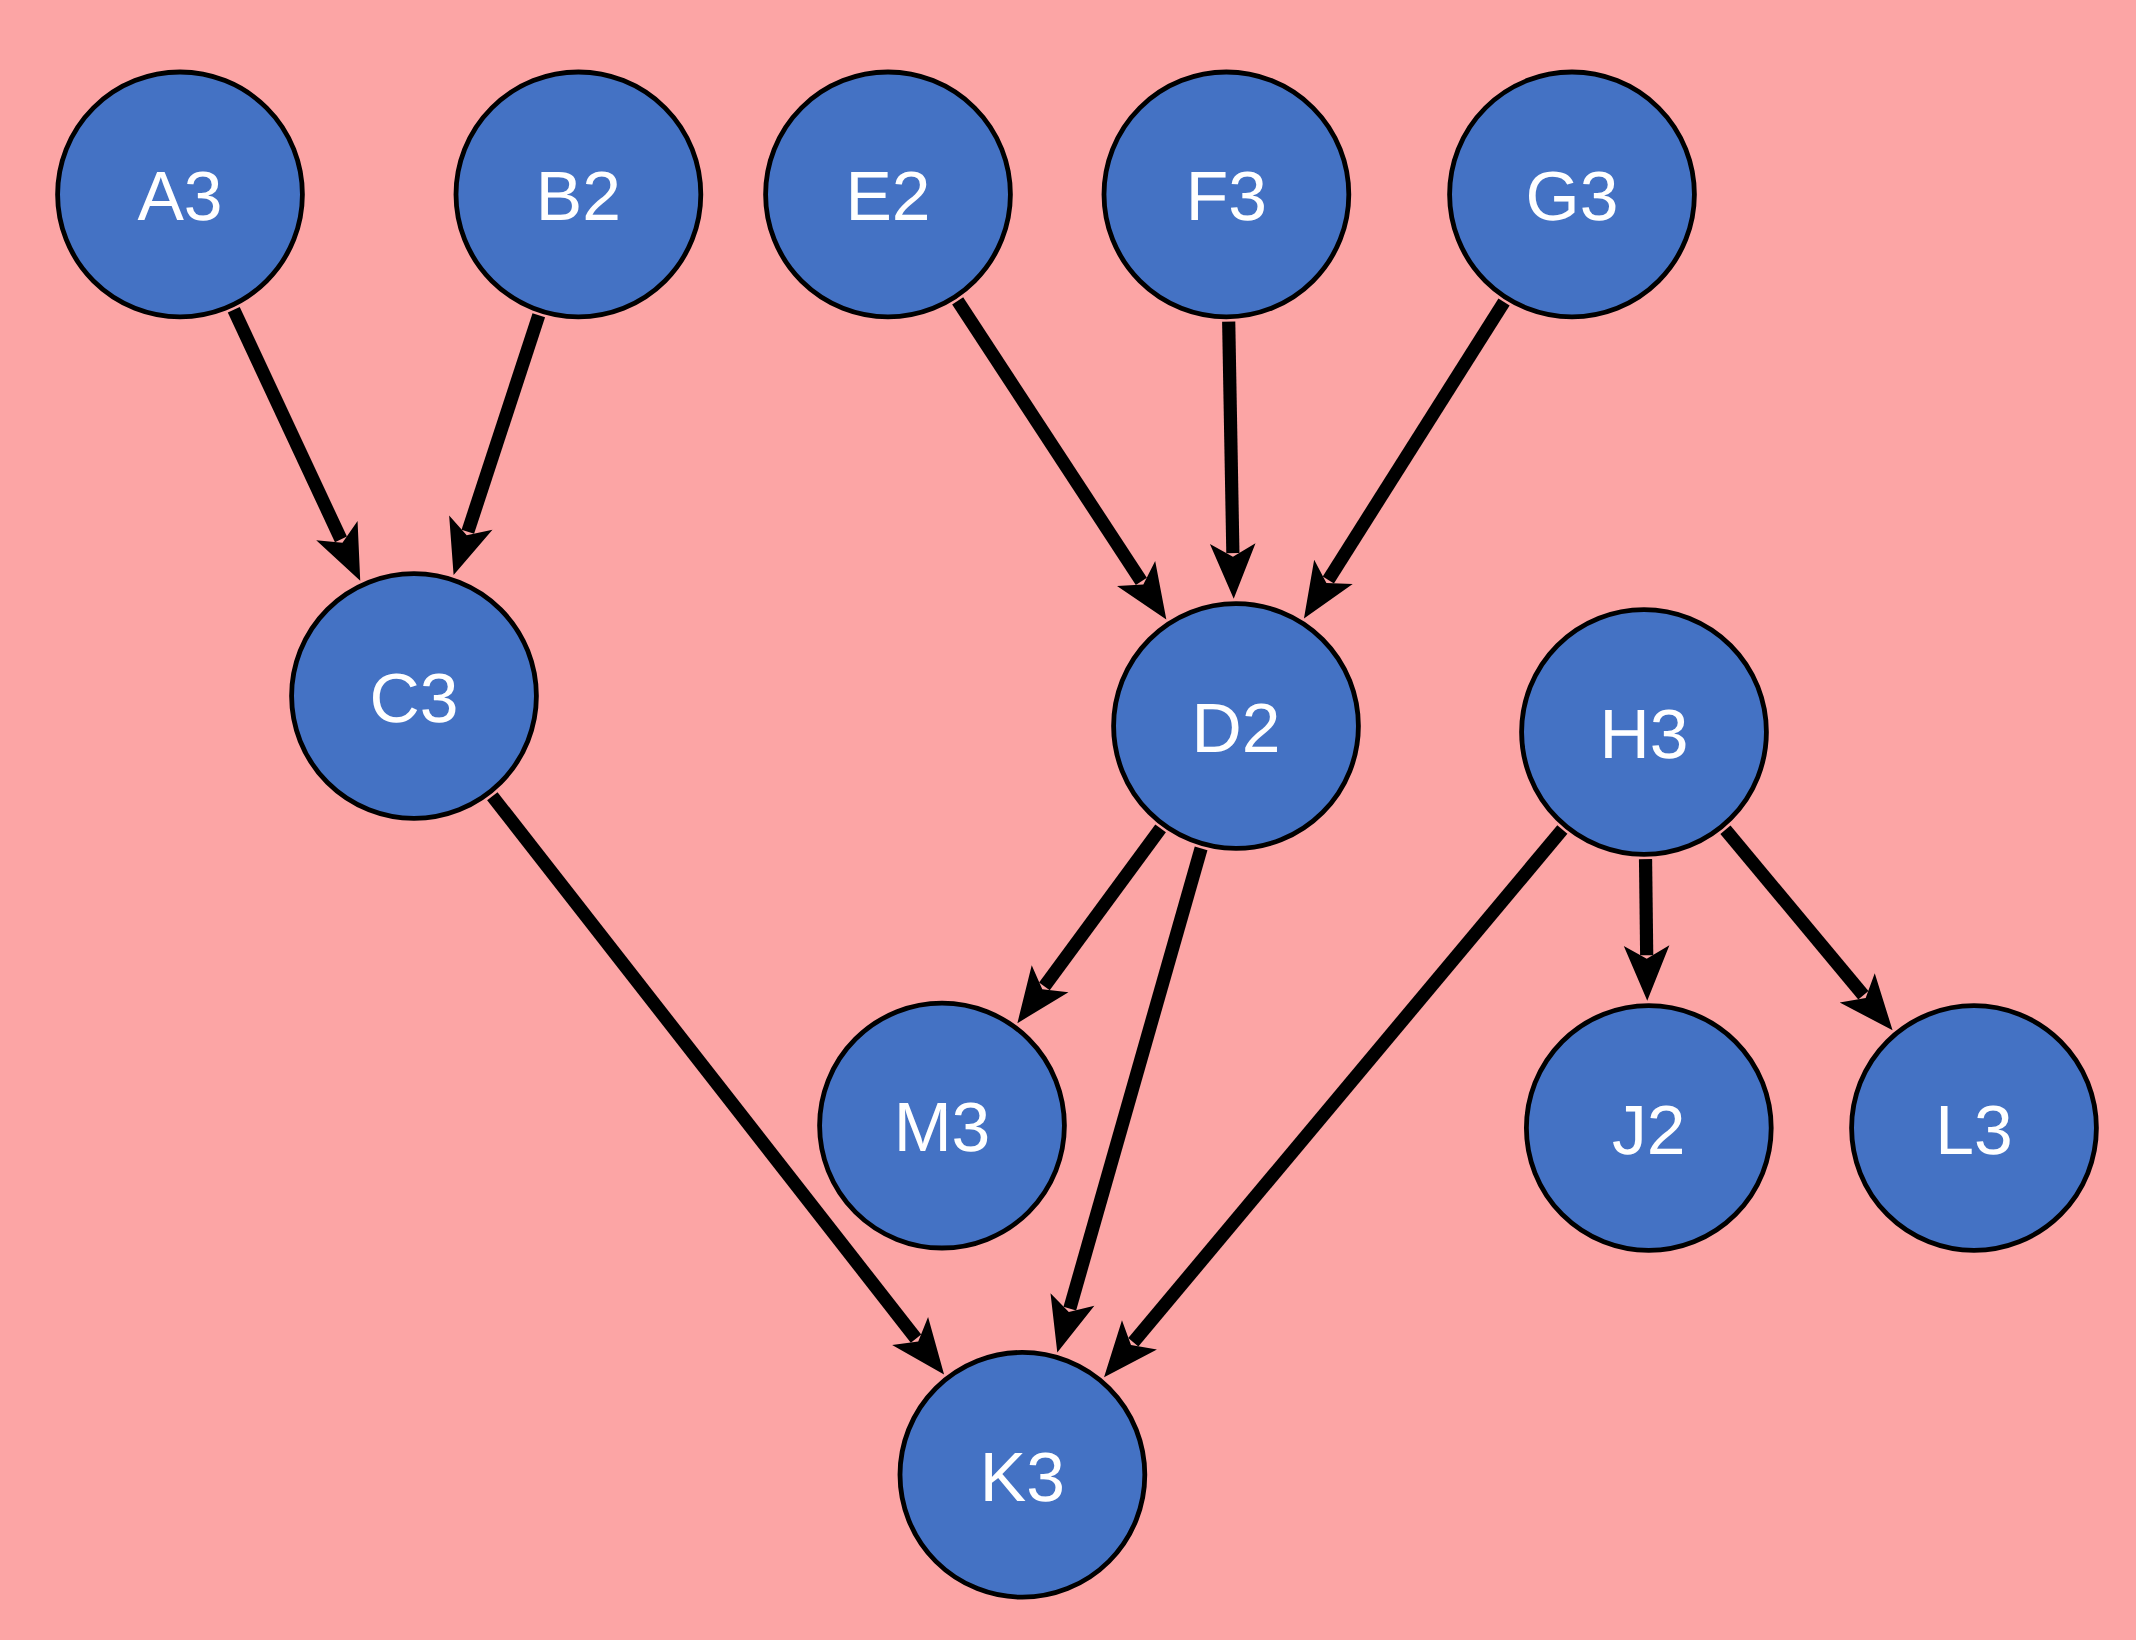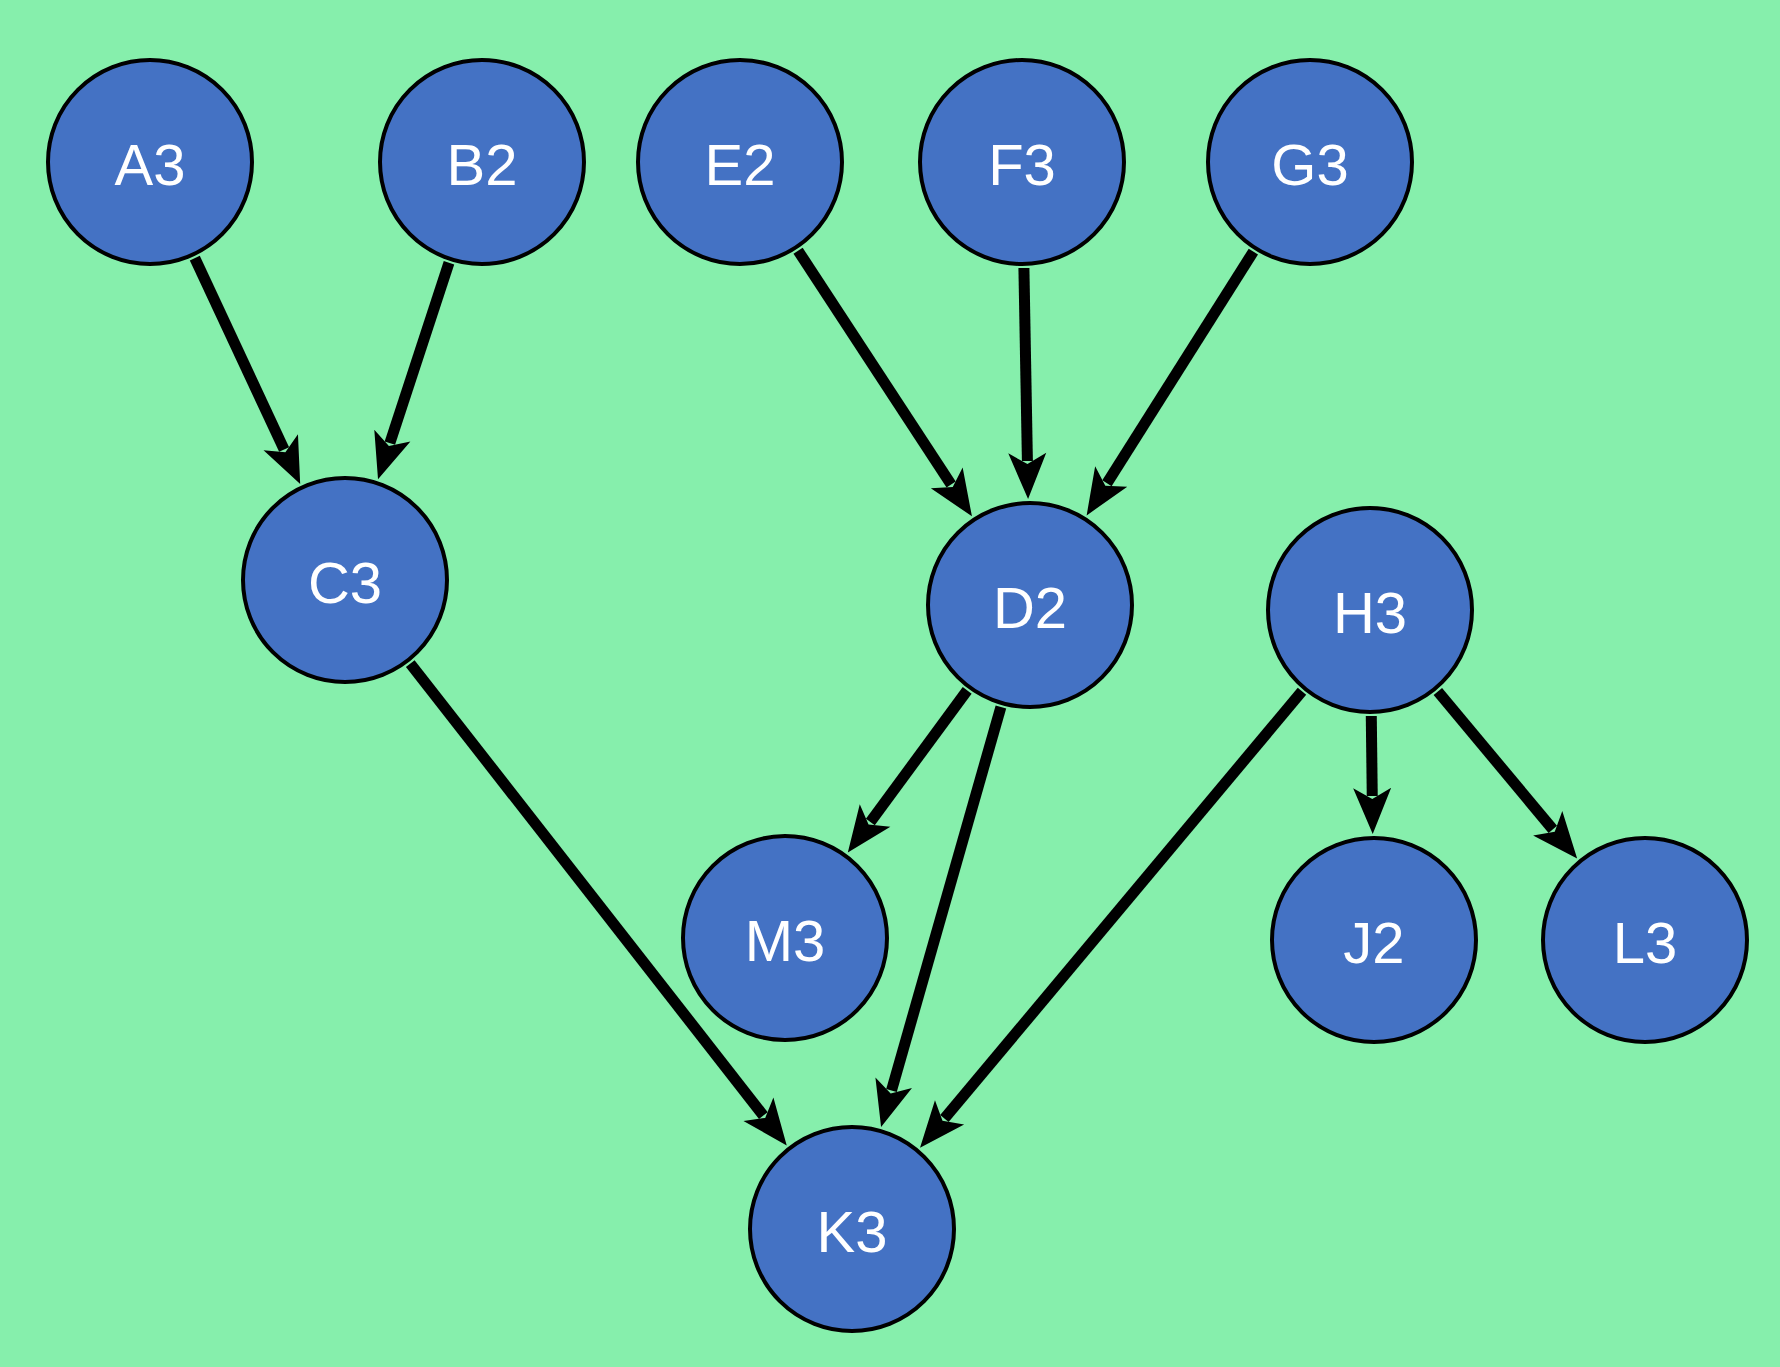--- a/index.html
+++ b/index.html
@@ -10,21 +10,21 @@
   body {
     width: 1780px;
     height: 1367px;
     font-family: "Liberation Sans", sans-serif;
     overflow: hidden;
   }
   #graph-canvas {
     position: relative;
     width: 1780px;
     height: 1367px;
-    background: #86efac;
+    background: #fca5a5;
   }
   svg.graph-svg {
     position: absolute;
     top: 0;
     left: 0;
     width: 1780px;
     height: 1367px;
     display: block;
   }
   .node-circle {

